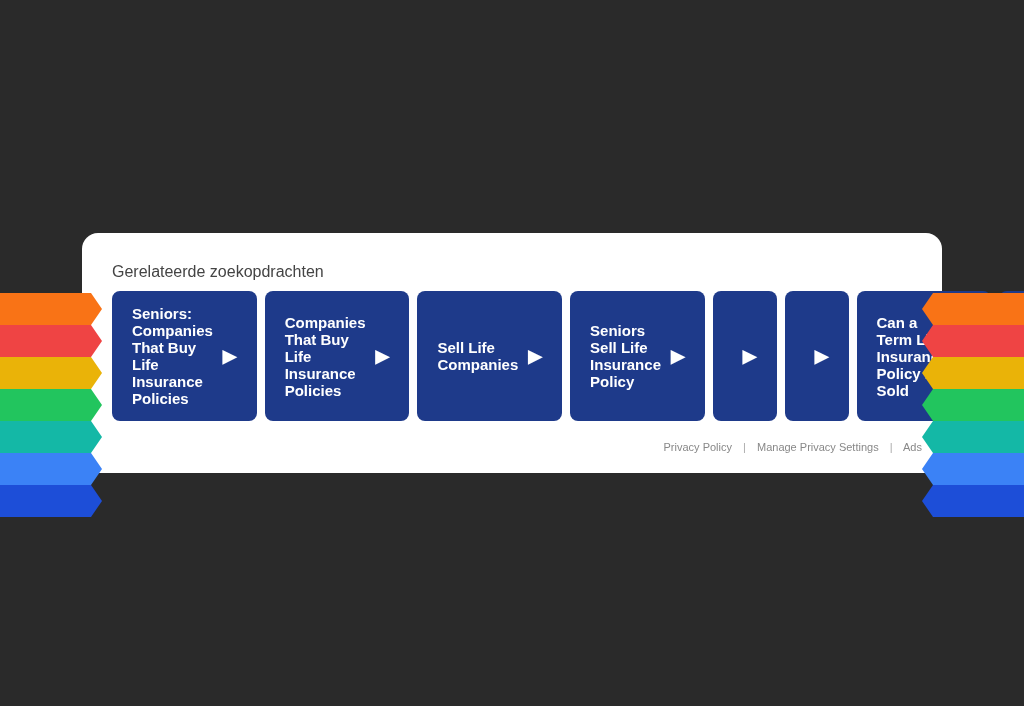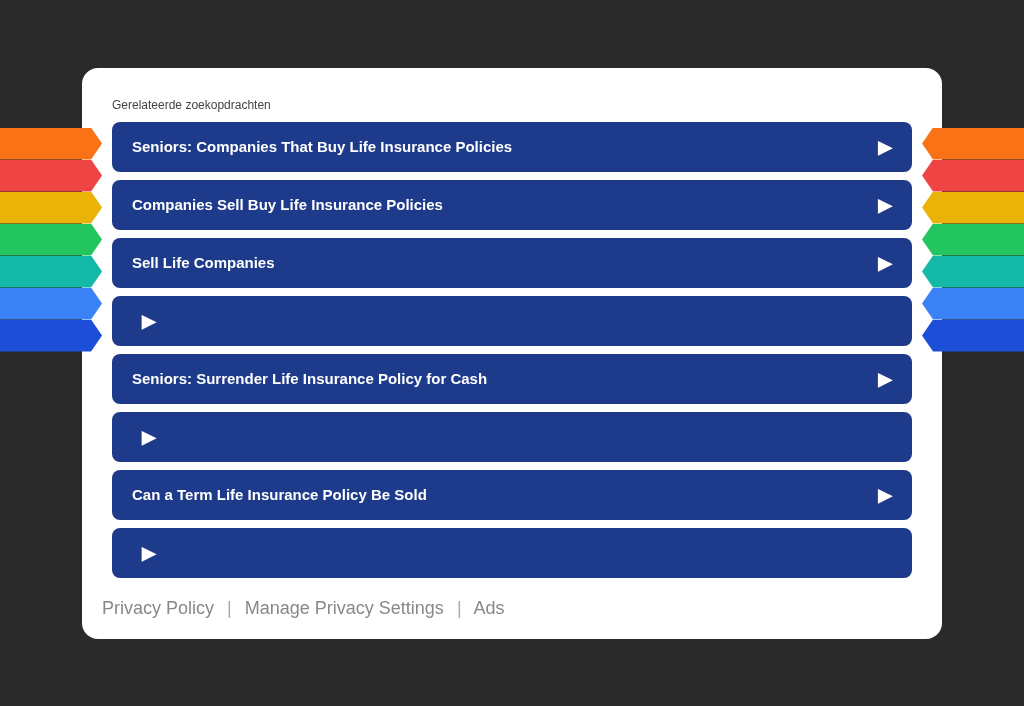--- a/index.html
+++ b/index.html
@@ -53,29 +53,29 @@
 
     .ribbon-left {
       clip-path: polygon(0 0, 90% 0, 100% 50%, 90% 100%, 0 100%);
     }
 
     .ribbon-right {
       clip-path: polygon(10% 0, 100% 0, 100% 100%, 10% 100%, 0 50%);
     }
 
     .section-label {
-      font-size: 12px;
+      font-size: 16px;
       color: #444;
       margin-bottom: 10px;
       margin-left: 10px;
     }
 
     .buttons-list {
       display: flex;
-      flex-direction: column;
+      flex-direction: row;
       gap: 8px;
       padding: 0 10px;
     }
 
     .search-button {
       background-color: #1e3a8a;
       color: white;
       border: none;
       border-radius: 8px;
       padding: 14px 20px;
@@ -89,23 +89,23 @@
       transition: background-color 0.2s;
     }
 
     .arrow-icon {
       font-size: 18px;
       flex-shrink: 0;
       margin-left: 10px;
     }
 
     .footer {
-      text-align: left;
+      text-align: right;
       margin-top: 20px;
-      font-size: 18px;
+      font-size: 11px;
       color: #888;
     }
 
     .footer span {
       margin: 0 8px;
       color: #aaa;
     }
 
     .footer a {
       color: #888;
@@ -140,35 +140,35 @@
   <div class="section-label">Gerelateerde zoekopdrachten</div>
 
   <div class="buttons-list">
 
     <button class="search-button">
       <span>Seniors: Companies That Buy Life Insurance Policies</span>
       <span class="arrow-icon">▶</span>
     </button>
 
     <button class="search-button">
-      <span>Companies Sell Buy Life Insurance Policies</span>
+      <span>Companies That Buy Life Insurance Policies</span>
       <span class="arrow-icon">▶</span>
     </button>
 
     <button class="search-button">
       <span>Sell Life Companies</span>
       <span class="arrow-icon">▶</span>
     </button>
 
     <button class="search-button">
+      <span>Seniors Sell Life Insurance Policy</span>
       <span class="arrow-icon">▶</span>
     </button>
 
     <button class="search-button">
-      <span>Seniors: Surrender Life Insurance Policy for Cash</span>
       <span class="arrow-icon">▶</span>
     </button>
 
     <button class="search-button">
       <span class="arrow-icon">▶</span>
     </button>
 
     <button class="search-button">
       <span>Can a Term Life Insurance Policy Be Sold</span>
       <span class="arrow-icon">▶</span>

